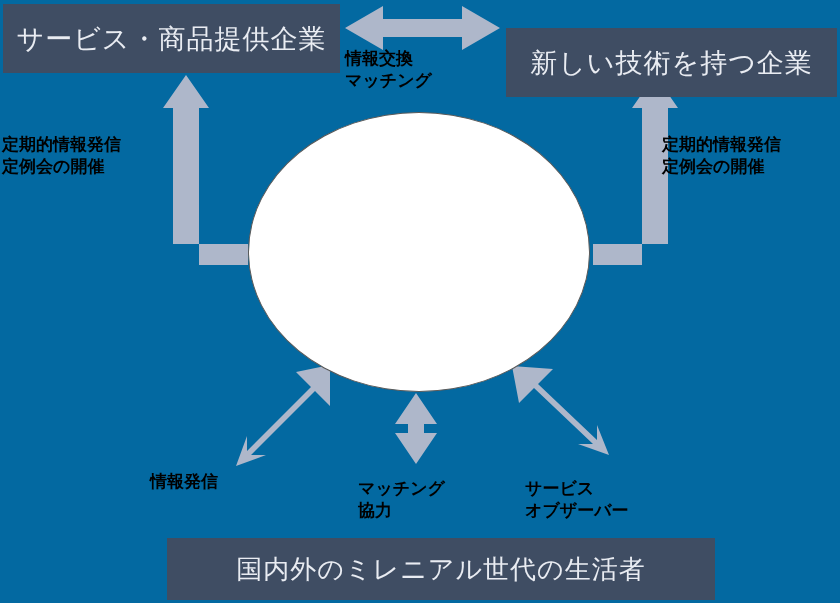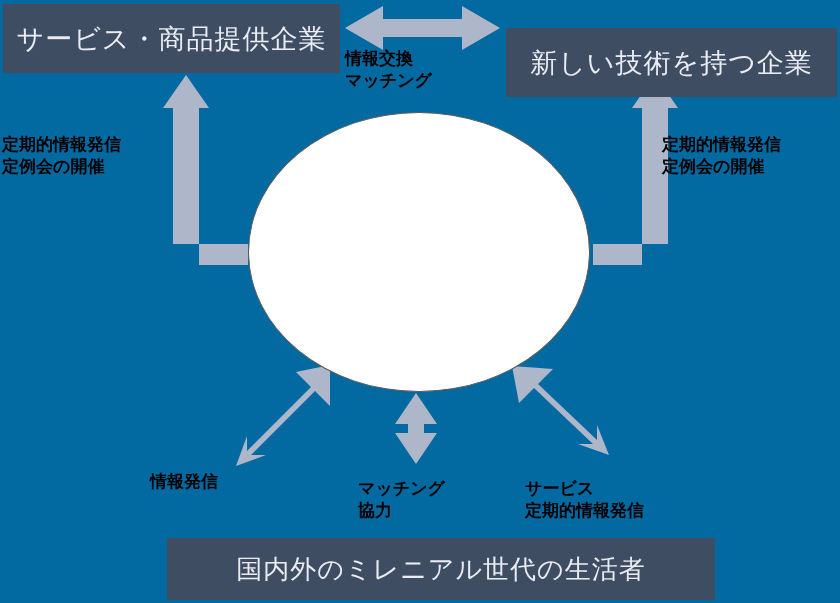--- a/index.html
+++ b/index.html
@@ -175,15 +175,15 @@
 
   <div class="cap cap-right">定期的情報発信
 定例会の開催</div>
 
   <div class="cap cap-info">情報発信</div>
 
   <div class="cap cap-research">マッチング
 協力</div>
 
   <div class="cap cap-observer">サービス
-定期的情報発信</div>
+オブザーバー</div>
 
 </div>
 
 </body></html>

